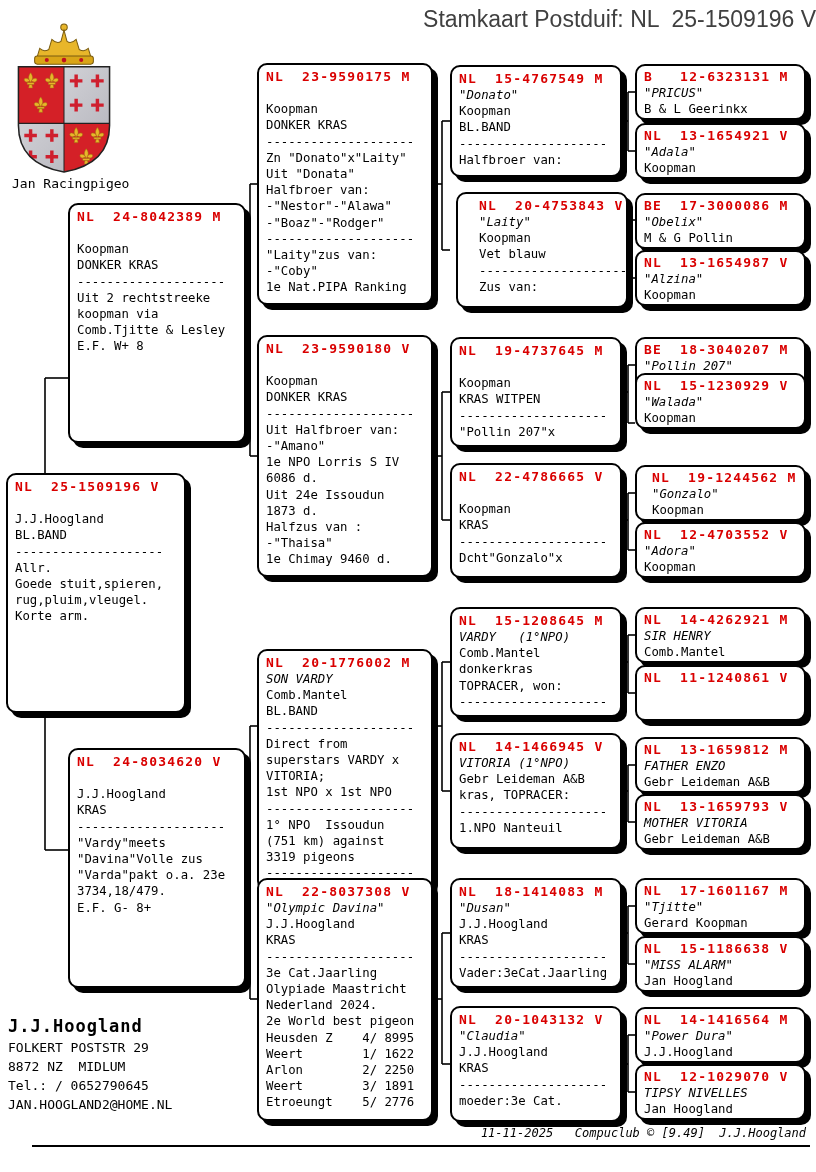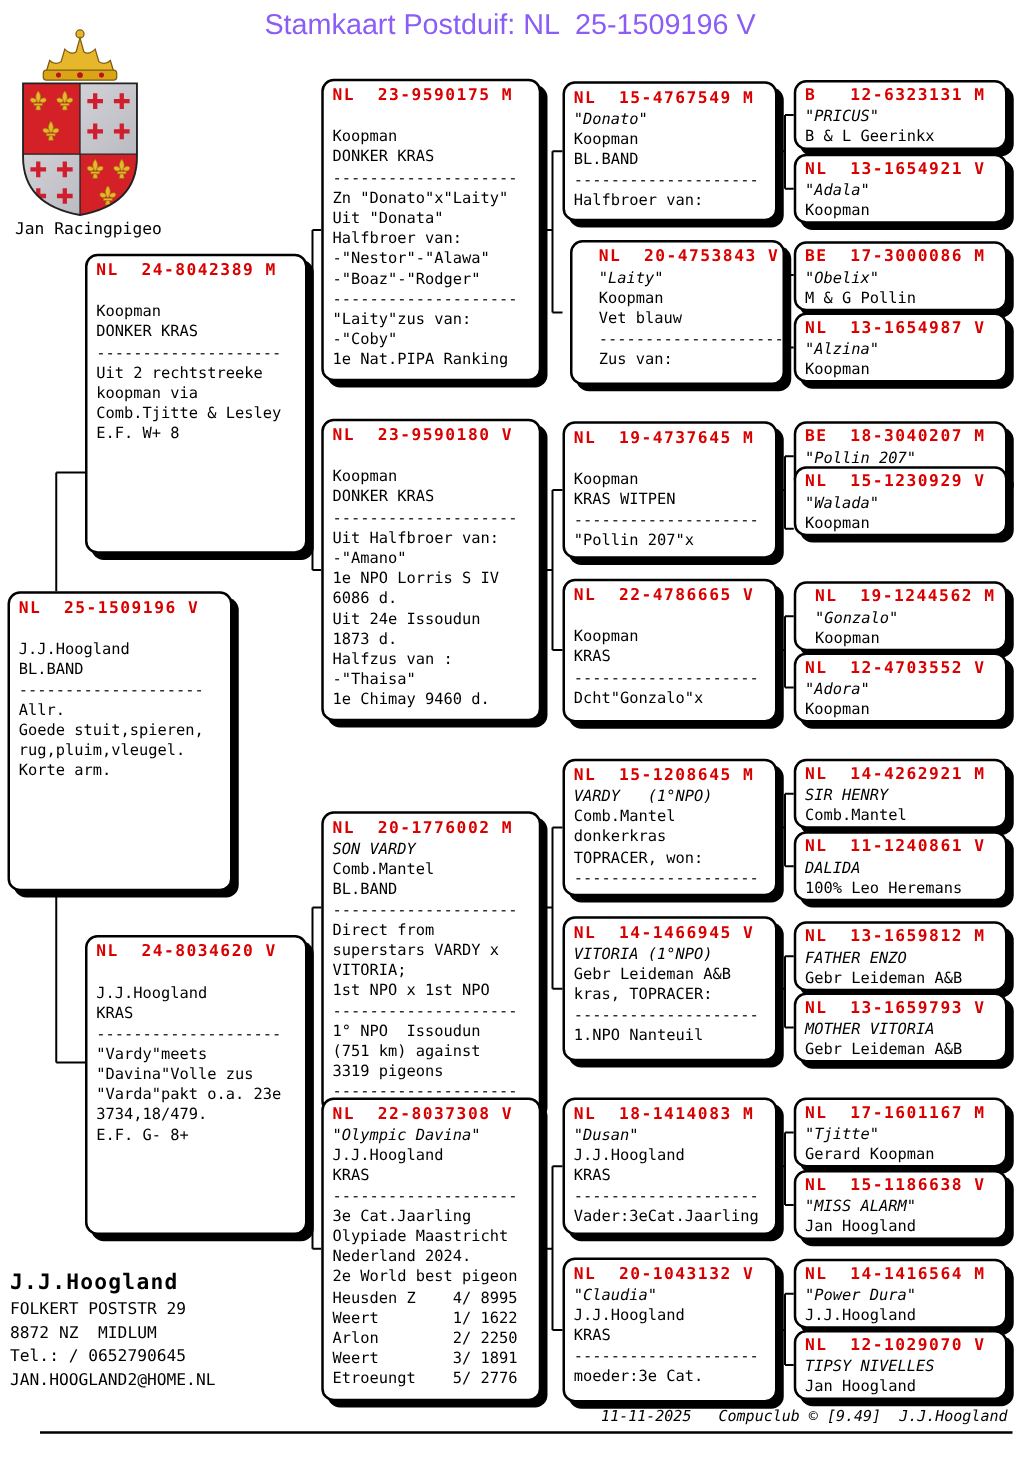--- a/index.html
+++ b/index.html
@@ -1,20 +1,20 @@
 <!DOCTYPE html>
 <html><head>
 <meta charset="utf-8">
 <style>
   html,body{margin:0;padding:0;background:#fff;}
   body{position:relative;width:816px;height:1172px;overflow:hidden;
        font-family:"DejaVu Sans Mono", monospace;color:#000;}
 
-  .title{position:absolute;top:6px;left:0;width:100%;text-align:center;
-         font-family:"Liberation Sans", sans-serif;font-size:23px;color:#8b5cf6;
+  .title{position:absolute;top:6px;left:0;width:100%;text-align:right;
+         font-family:"Liberation Sans", sans-serif;font-size:23px;color:#404040;
          white-space:pre;}
 
   
   .crest{position:absolute;left:8px;top:12px;width:112px;}
   .crest-caption{position:absolute;left:12px;top:176px;font-size:13px;white-space:pre;}
 
   
   #connectors{position:absolute;left:0;top:0;width:816px;height:1172px;}
 
   
@@ -443,24 +443,20 @@
 </div>
 <div class="box g4 p-g8">
   <div class="ring">NL  14-4262921 M</div>
   <div>
       <div class="ln it">SIR HENRY</div>
       <div class="ln">Comb.Mantel</div>
     </div>
 </div>
 <div class="box g4 p-g9">
   <div class="ring">NL  11-1240861 V</div>
-  <div>
-      <div class="ln it">DALIDA</div>
-      <div class="ln">100% Leo Heremans</div>
-    </div>
 </div>
 <div class="box g4 p-g10">
   <div class="ring">NL  13-1659812 M</div>
   <div>
       <div class="ln it">FATHER ENZO</div>
       <div class="ln">Gebr Leideman A&amp;B</div>
     </div>
 </div>
 <div class="box g4 p-g11">
   <div class="ring">NL  13-1659793 V</div>

